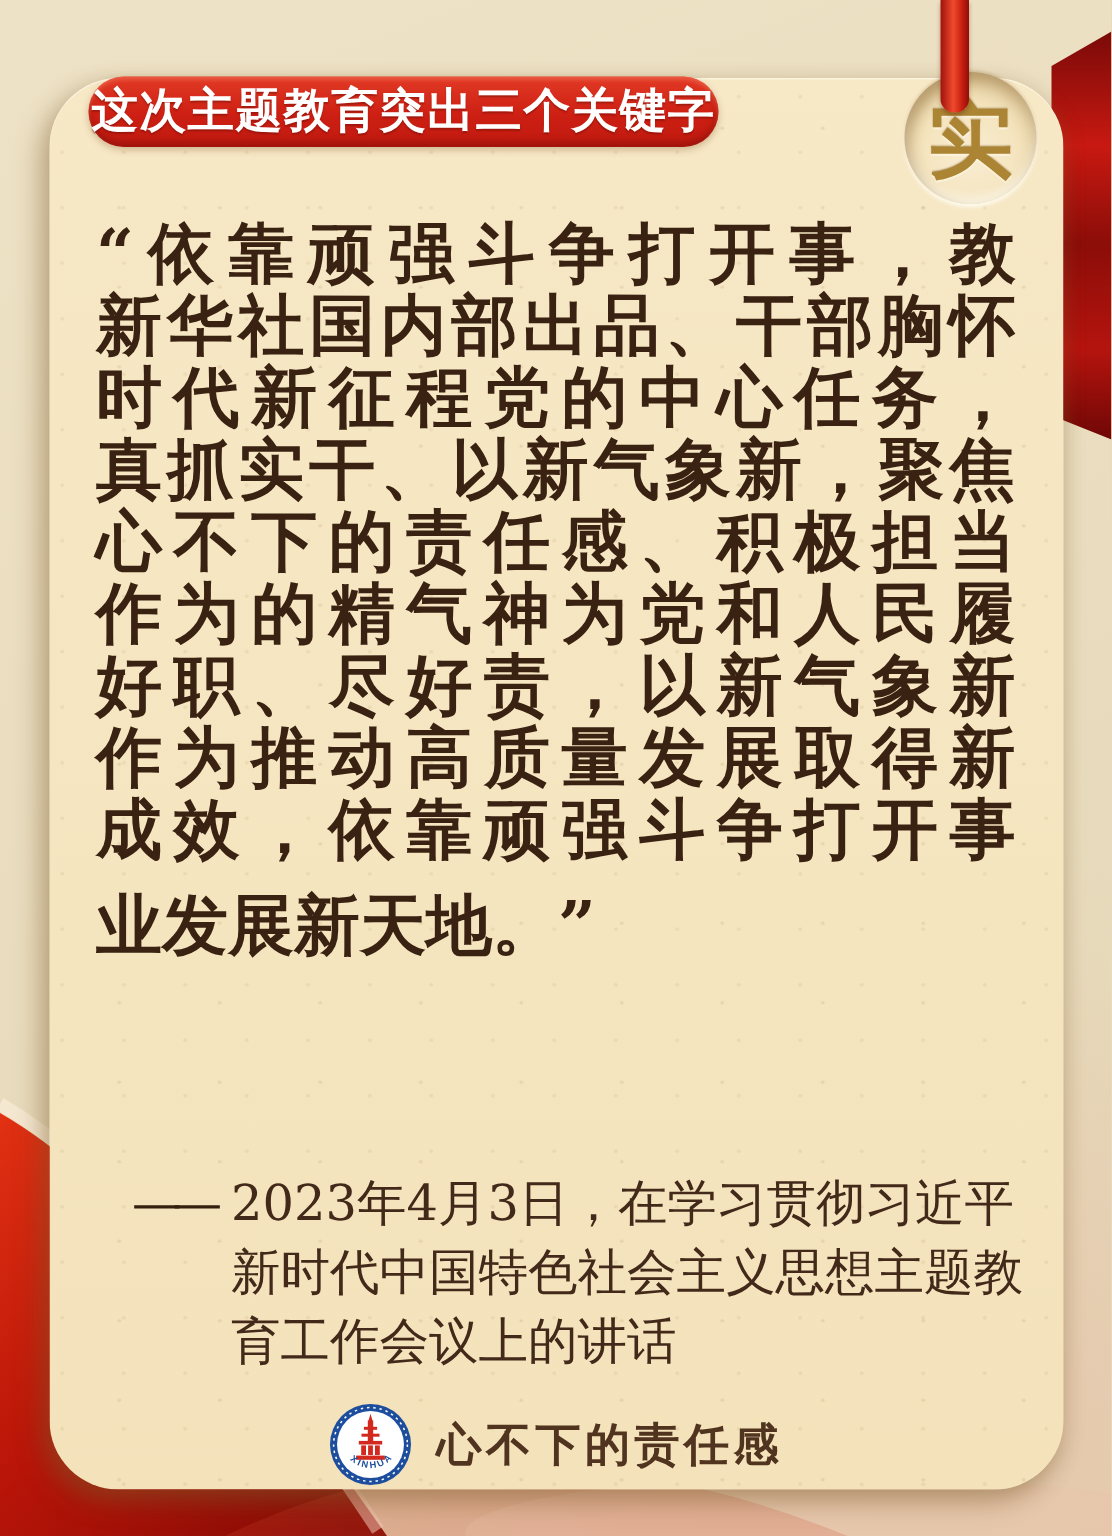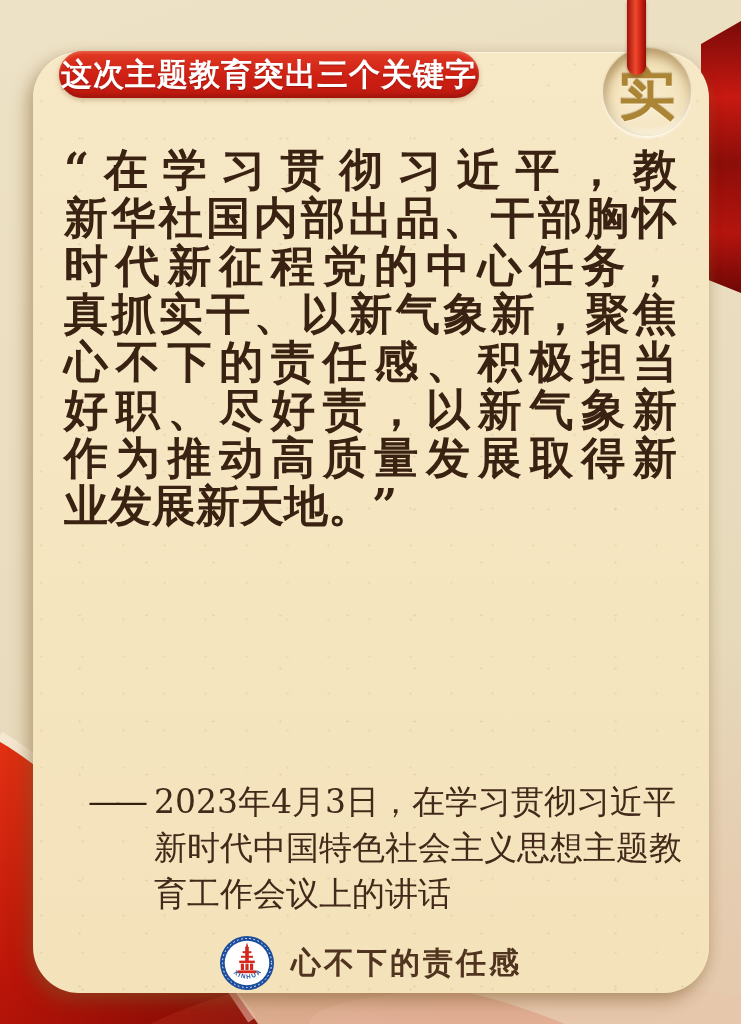--- a/index.html
+++ b/index.html
@@ -72,21 +72,21 @@
     box-shadow:0 2px 3px rgba(110,55,18,.45);
     z-index:5;
   }
   
   .quote{
     position:absolute;left:64px;top:146px;width:613px;
     color:#3a2213;font-size:44px;font-weight:bold;line-height:48px;
     z-index:5;
   }
   .qline{text-align:justify;text-align-last:justify;white-space:nowrap;}
-  .qline:last-child{text-align-last:left;}
+  .qline:last-child{text-align-last:left;margin-top:16px;}
   
   .attr{
     position:absolute;left:88px;top:779px;width:600px;
     display:flex;align-items:flex-start;
     color:#42291a;font-size:33px;line-height:46px;font-weight:500;
     z-index:5;
   }
   .attr .dash{
     flex:0 0 auto;letter-spacing:-6px;margin-right:12px;white-space:nowrap;
     color:#33200f;
@@ -137,37 +137,39 @@
     <span>这次主题教育突出三个关键字</span>
   </div>
 
   <div class="medallion">
     <span>实</span>
   </div>
   <div class="strap"></div>
 
   <div class="quote">
 
-      <div class="qline">“在学习贯彻习近平，教</div>
+      <div class="qline">“依靠顽强斗争打开事，教</div>
 
       <div class="qline">新华社国内部出品、干部胸怀</div>
 
 
       <div class="qline">时代新征程党的中心任务，</div>
 
       <div class="qline">真抓实干、以新气象新，聚焦</div>
 
 
       <div class="qline">心不下的责任感、积极担当</div>
 
+      <div class="qline">作为的精气神为党和人民履</div>
 
       <div class="qline">好职、尽好责，以新气象新</div>
 
       <div class="qline">作为推动高质量发展取得新</div>
 
+      <div class="qline">成效，依靠顽强斗争打开事</div>
 
       <div class="qline">业发展新天地。”</div>
     </div>
 
   <div class="attr">
     <span class="dash">——</span>
     <div class="attr-lines">
 
         <div>2023年4月3日，在学习贯彻习近平</div>
 

